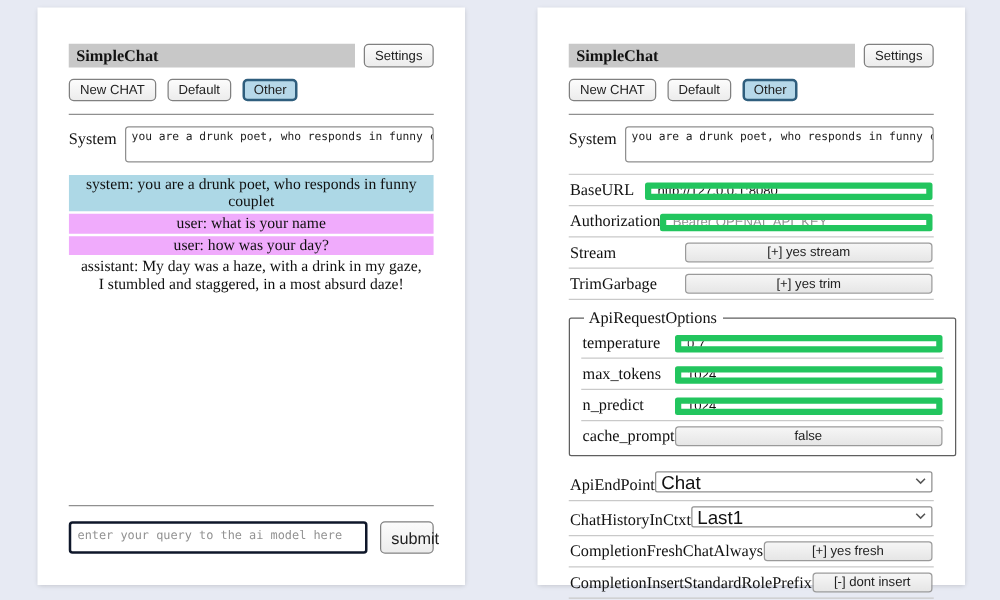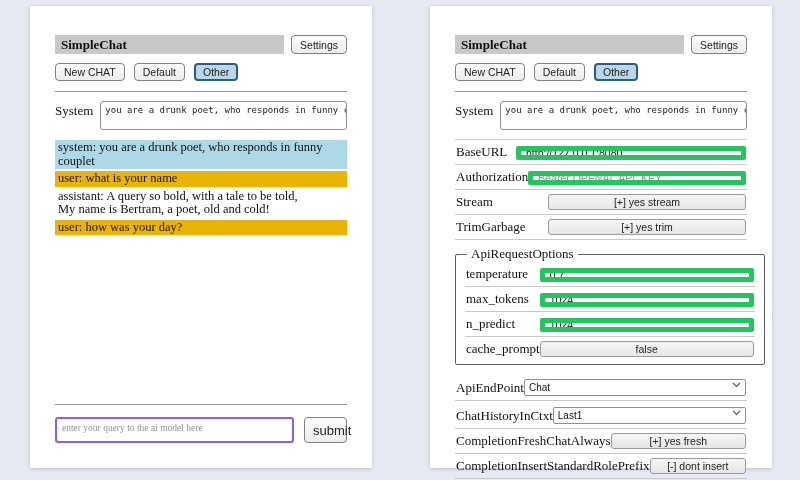--- a/index.html
+++ b/index.html
@@ -78,23 +78,24 @@
   }
 
   
   .chat-log { flex: 1; overflow: hidden; margin-top: 1px; }
   .msg {
     font-size: 12.5px;
     line-height: 13.5px;
     padding: 1px 3px;
     margin-bottom: 2px;
     color: #101010;
+    text-align: center;
   }
   .msg.sys { background: #add8e6; }
-  .msg.usr { background: #eab308; }
+  .msg.usr { background: #f0abfc; }
   .msg.ast { background: transparent; }
 
   
   .srow {
     display: flex;
     align-items: flex-end;
     justify-content: space-between;
     padding: 4px 1px;
     border-bottom: 1px solid #c9c9c9;
   }
@@ -117,21 +118,21 @@
     padding: 0;
     border: 1px solid #9a9a9a;
     border-radius: 3px;
     background: linear-gradient(#f6f6f6, #e6e6e6);
   }
   .selwrap { width: 230px; position: relative; }
   select {
     width: 100%;
     height: 17px;
     font-family: "Liberation Sans", sans-serif;
-    font-size: 10px;
+    font-size: 15px;
     color: #111;
     background: #fff;
     border: 1px solid #8f8f8f;
     border-radius: 2px;
     padding: 0 16px 0 4px;
     appearance: none;
     -webkit-appearance: none;
     outline: none;
   }
   .chev { position: absolute; right: 5px; top: 5px; pointer-events: none; line-height: 0; }
@@ -153,21 +154,21 @@
   textarea.query-ta {
     flex: 1;
     height: 26px;
     font-size: 9.5px;
     padding: 5px 6px;
     border: 1px solid #a5a5a5;
     border-radius: 3px;
     white-space: nowrap;
     overflow: hidden;
   }
-  textarea.query-ta.focused { border: 2px solid #8b5cf6; padding: 4px 5px; font-family: Liberation Serif, serif; }
+  textarea.query-ta.focused { border: 2px solid #0f172a; padding: 4px 5px; }
   button.submit { width: 43px; font-size: 13px; border-radius: 4px; }
 </style>
 </head>
 <body>
 
 <div class="panel left">
 
   <div class="titlebar">
     <div class="app-title">SimpleChat</div>
     <button>Settings</button>
@@ -186,26 +187,26 @@
     <textarea class="system-ta" spellcheck="false" style="">you are a drunk poet, who responds in funny couplet</textarea>
   </div>
 
   <div class="chat-log">
     <div class="msg sys">
       <div>system: you are a drunk poet, who responds in funny couplet</div>
     </div>
     <div class="msg usr">
       <div>user: what is your name</div>
     </div>
-    <div class="msg ast">
-      <div>assistant: A query so bold, with a tale to be told,</div>
-      <div>My name is Bertram, a poet, old and cold!</div>
-    </div>
     <div class="msg usr">
       <div>user: how was your day?</div>
+    </div>
+    <div class="msg ast">
+      <div>assistant: My day was a haze, with a drink in my gaze,</div>
+      <div>I stumbled and staggered, in a most absurd daze!</div>
     </div>
   </div>
 
   <div class="hr"></div>
 
   <div class="query-row">
     <textarea class="query-ta focused" spellcheck="false" placeholder="enter your query to the ai model here" style=""></textarea>
     <button class="submit">submit</button>
   </div>
 </div>

